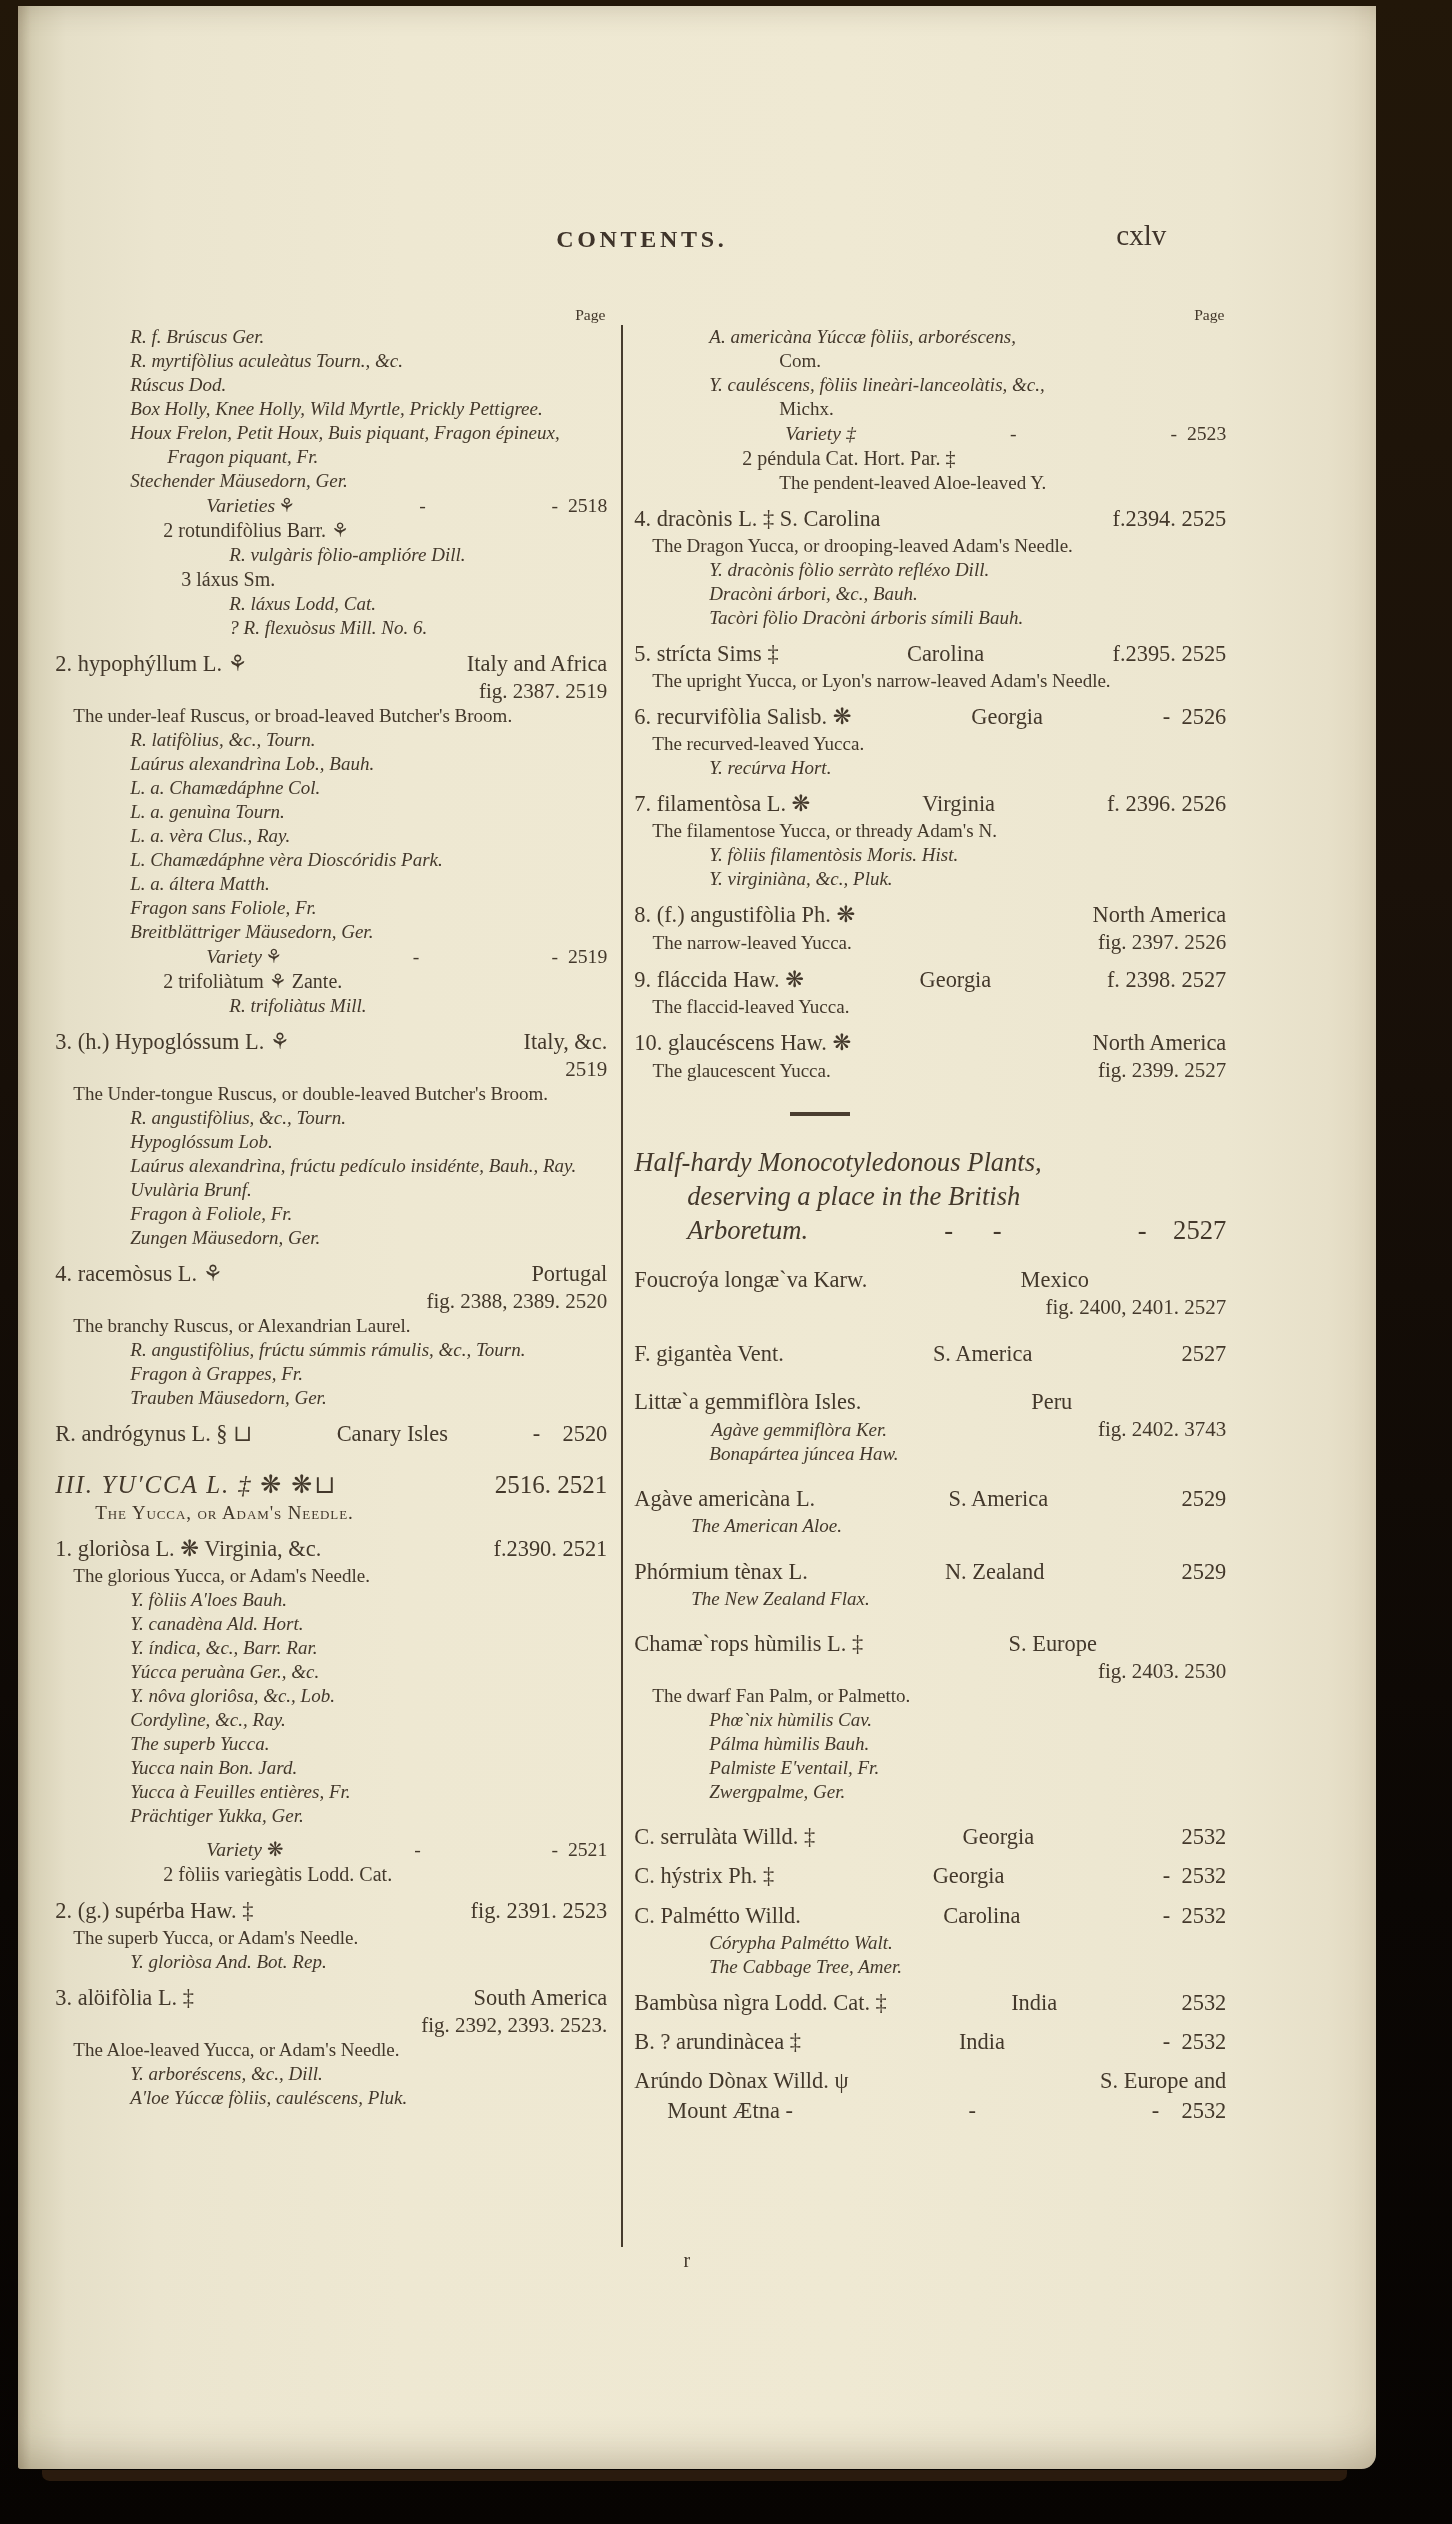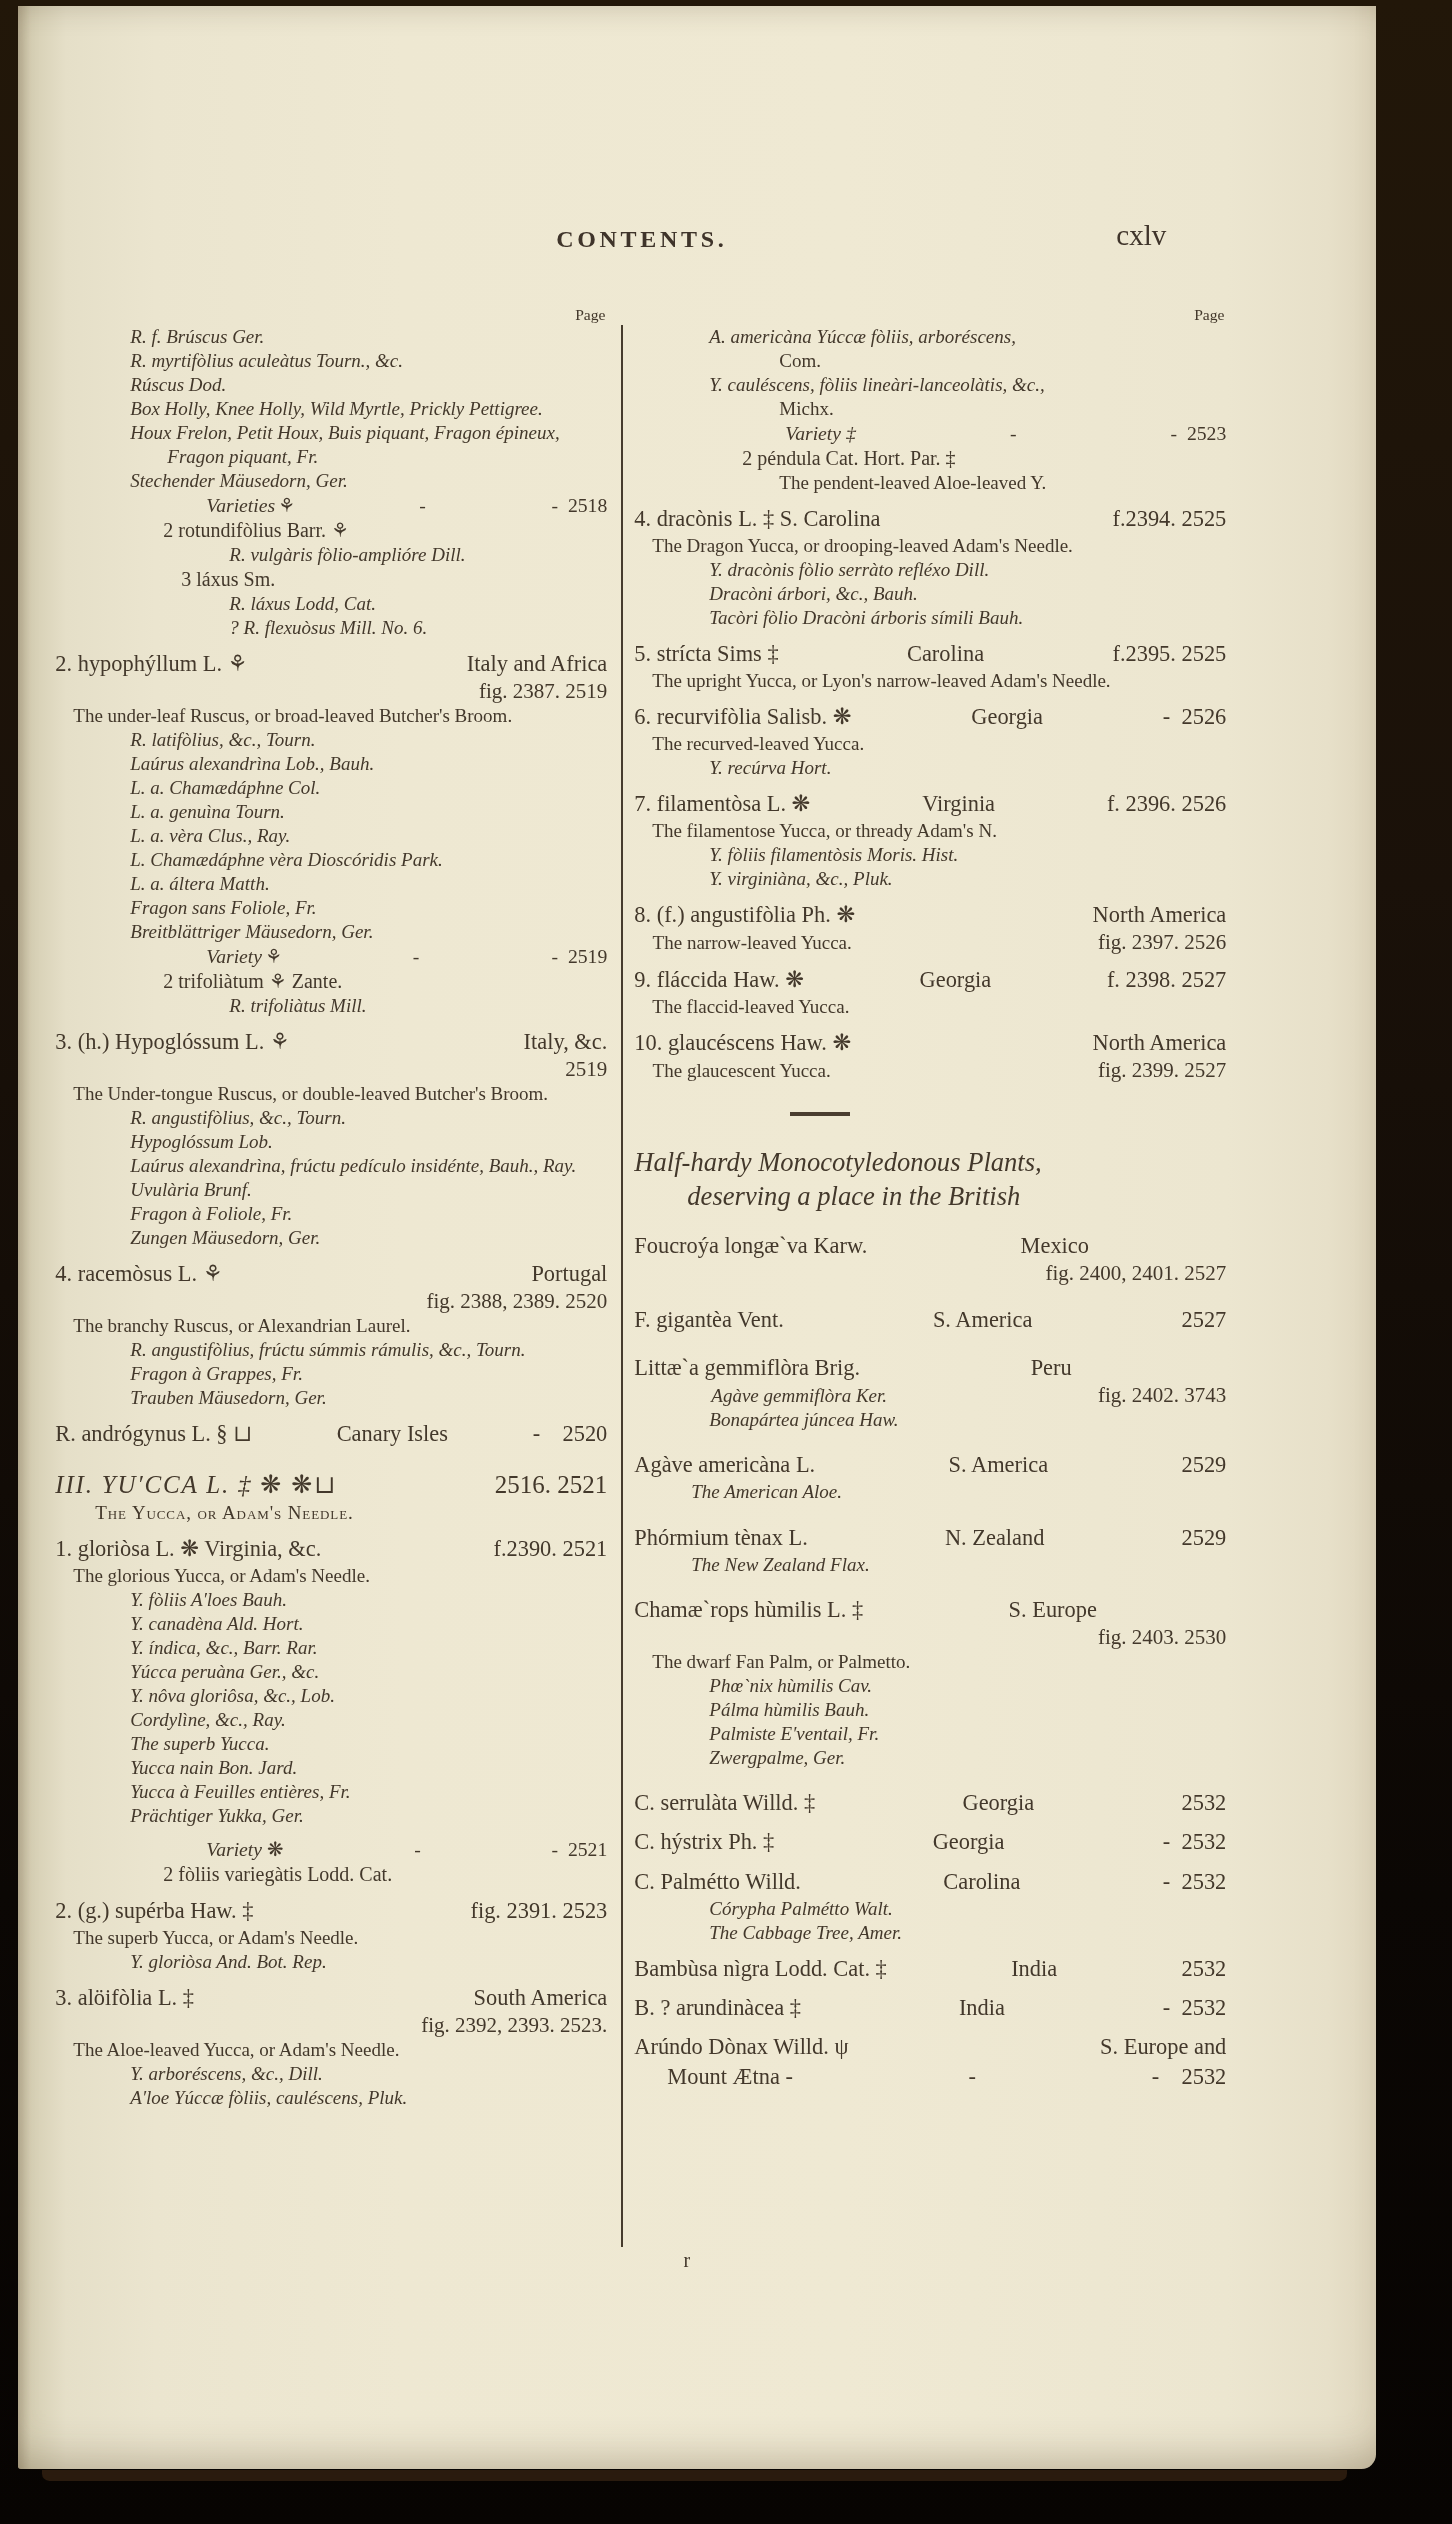--- a/index.html
+++ b/index.html
@@ -252,35 +252,40 @@
       </div>
       <div class="row dfig fx">
         <span class="t">The glaucescent Yucca.</span>
         <span class="r">fig. 2399. 2527</span>
       </div>
       <div class="row gapL"></div>
       <div class="row hr"></div>
       <div class="row gapL"></div>
       <div class="row sec">Half-hardy Monocotyledonous Plants,</div>
       <div class="row sec2">deserving a place in the British</div>
+      <div class="row sec3 fx">
+        <span class="t">Arboretum.</span>
+        <span class="m">-      -</span>
+        <span class="r">-    2527</span>
+      </div>
       <div class="row gapL"></div>
       <div class="row e fx">
         <span class="t">Foucroýa longæ`va Karw.</span>
         <span class="m">Mexico</span>
       </div>
       <div class="row fig">fig. 2400, 2401. 2527</div>
       <div class="row gapL"></div>
       <div class="row e fx">
         <span class="t">F. gigantèa Vent.</span>
         <span class="m">S. America</span>
         <span class="r">2527</span>
       </div>
       <div class="row gapL"></div>
       <div class="row e fx">
-        <span class="t">Littæ`a gemmiflòra Brig.</span>
+        <span class="t">Littæ`a gemmiflòra Isles.</span>
         <span class="m">Peru</span>
       </div>
       <div class="row sfig fx">
         <span class="t">Agàve gemmiflòra Ker.</span>
         <span class="r">fig. 2402. 3743</span>
       </div>
       <div class="row s1">Bonapártea júncea Haw.</div>
       <div class="row gapL"></div>
       <div class="row e fx">
         <span class="t">Agàve americàna L.</span>

